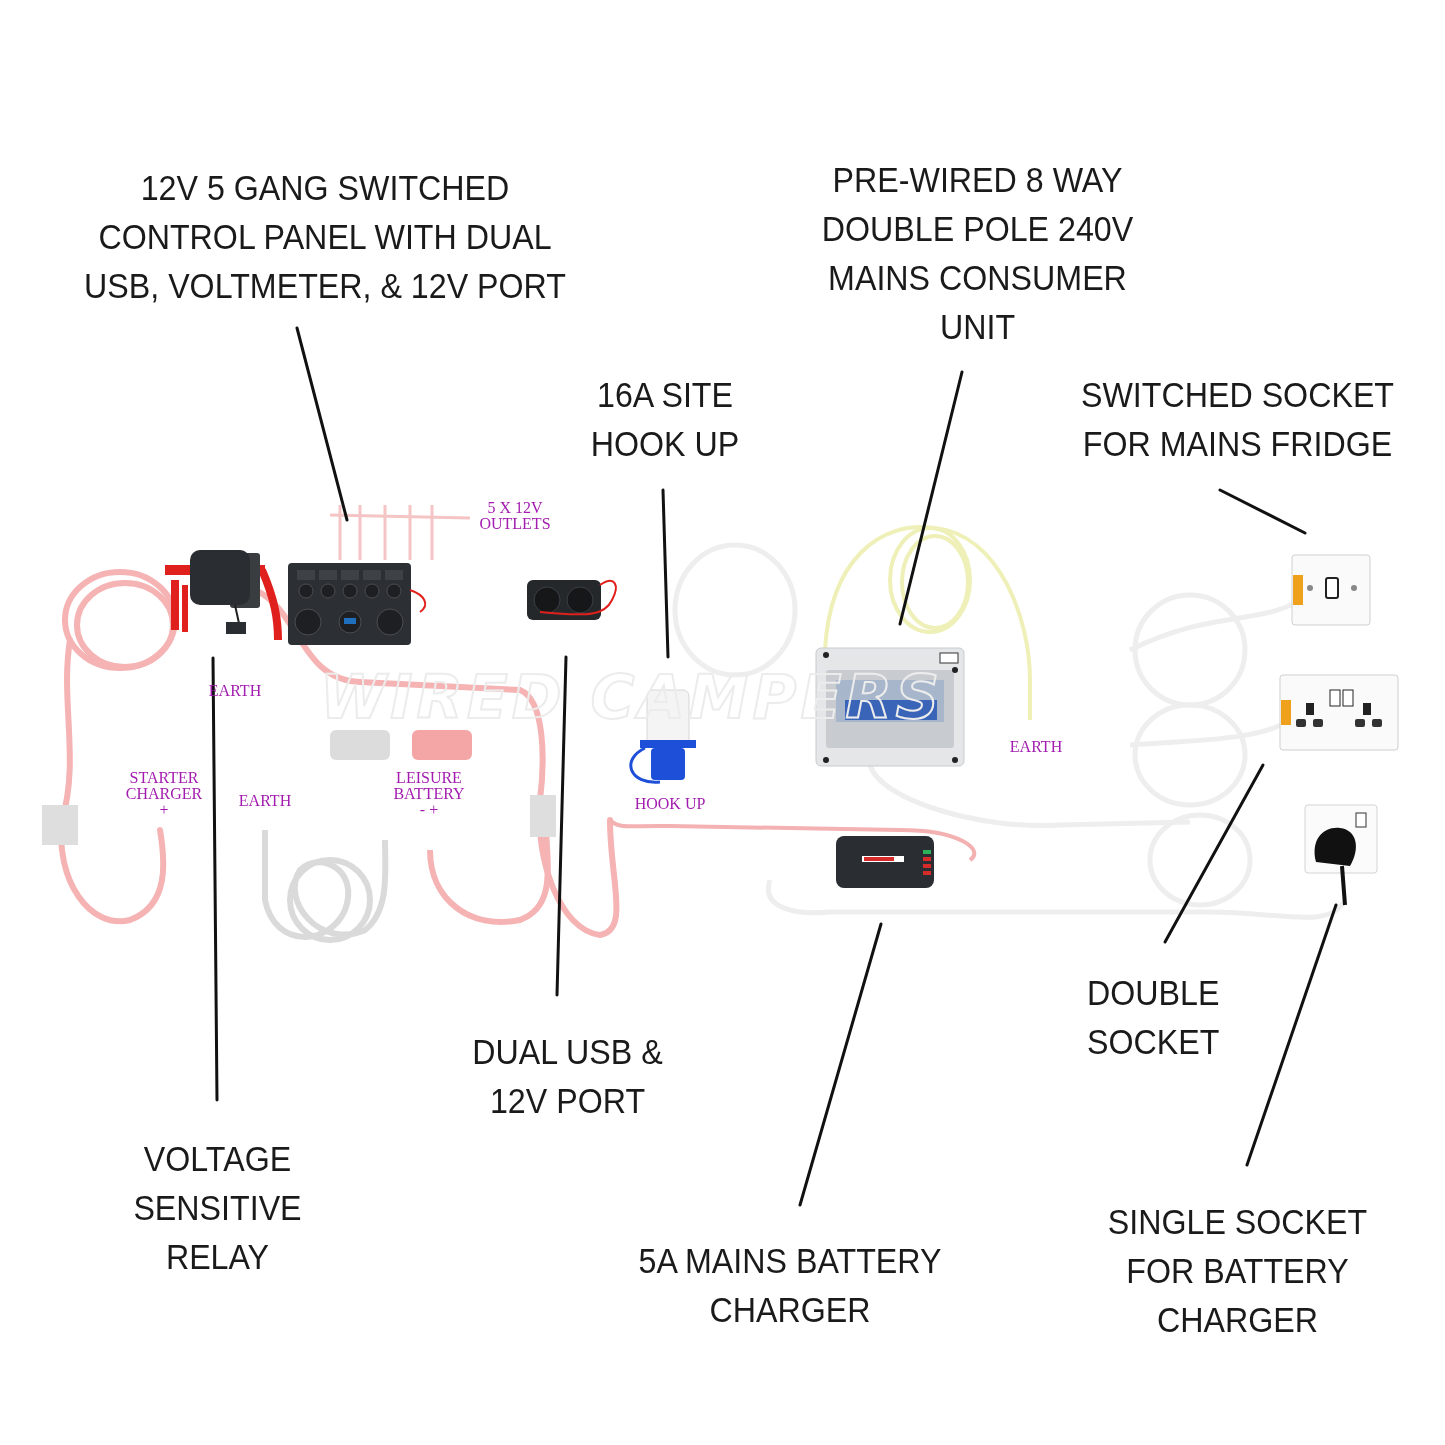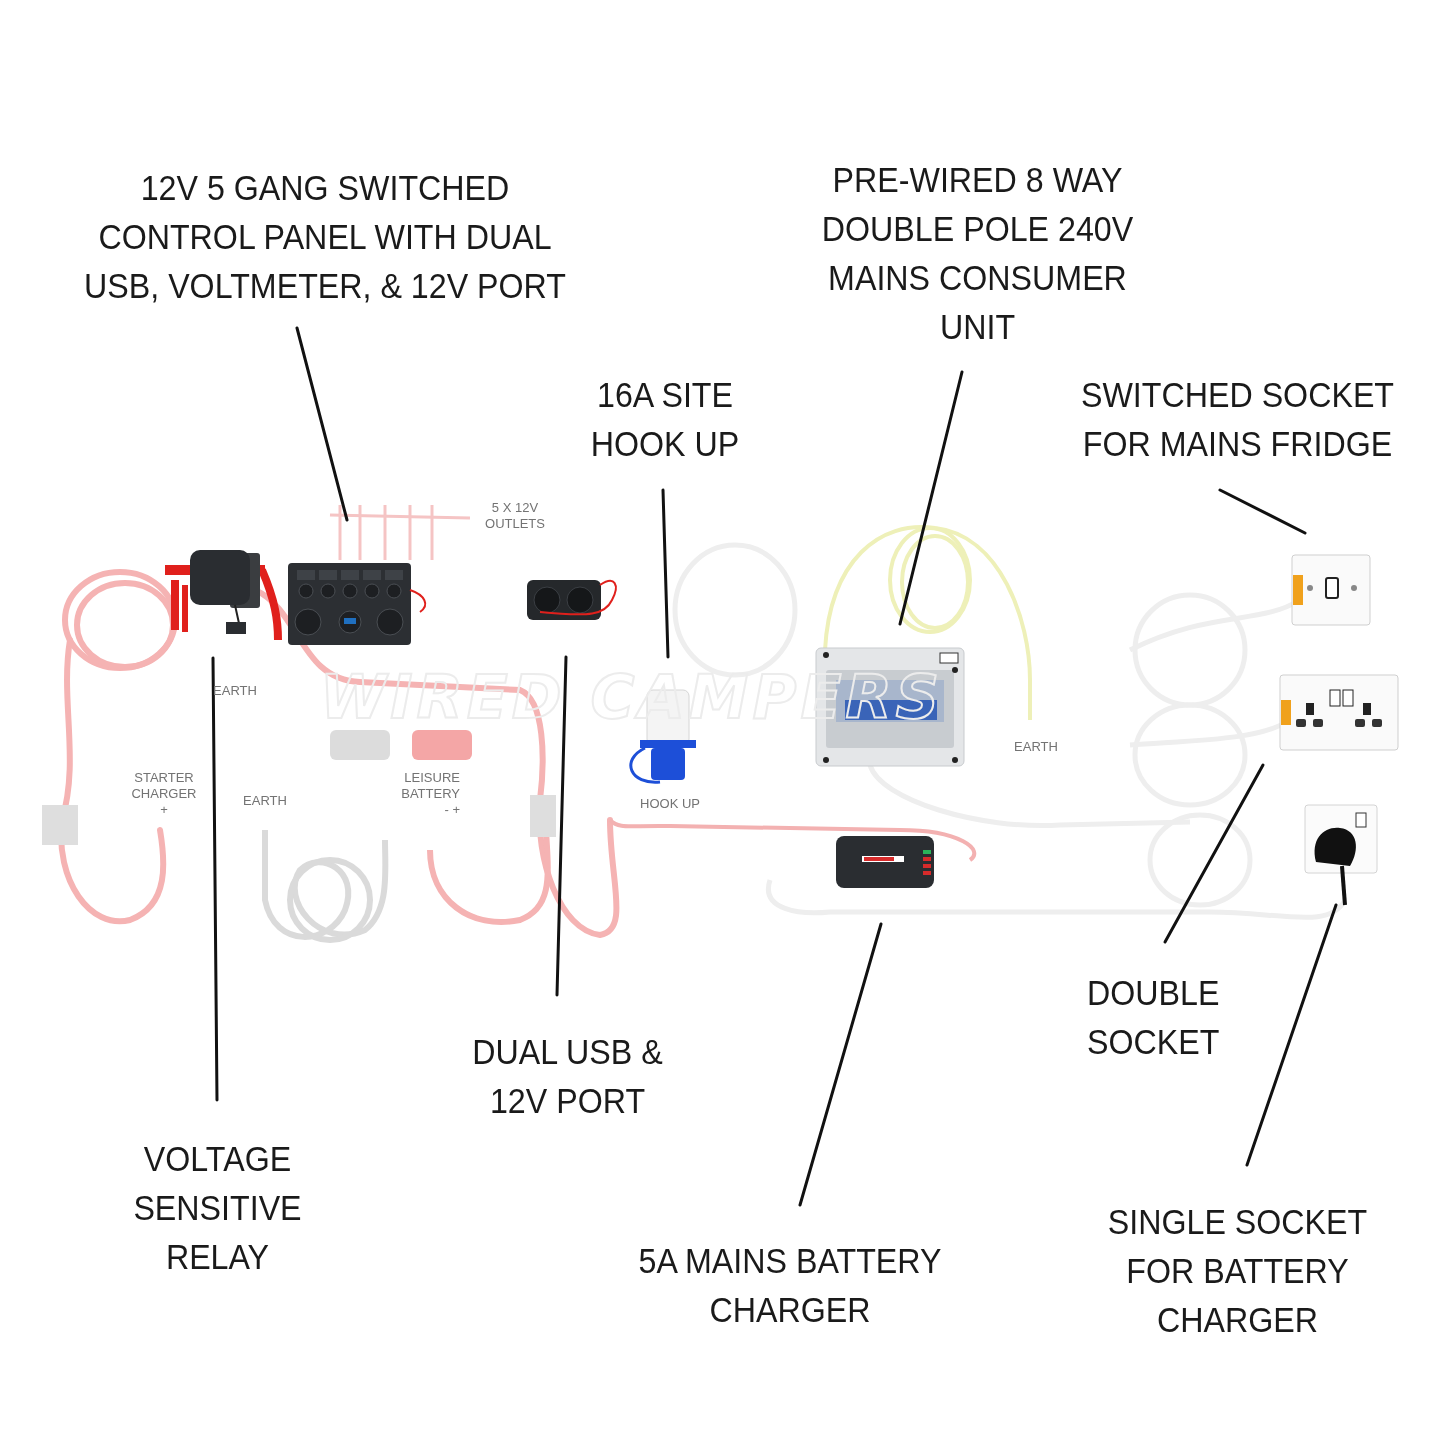--- a/index.html
+++ b/index.html
@@ -1,18 +1,18 @@
 <!DOCTYPE html>
 <html><head>
 <meta charset="utf-8">
 <style>
   html, body { margin:0; padding:0; background:#ffffff; }
   body { width:1445px; height:1445px; position:relative; overflow:hidden; font-family:"Liberation Sans", sans-serif; }
   .label { position:absolute; color:#1a1a1a; font-family:"Liberation Sans", sans-serif; font-size:35px; line-height:49px; text-align:center; white-space:pre-line; letter-spacing:0px; transform:scaleX(0.92); }
-  .faint { position:absolute; color:#737373; font-family:Liberation Sans, sans-serif; font-size:13px; line-height:16px; text-align:center; white-space:pre-line; }
+  .faint { position:absolute; color:#a21caf; font-family:Liberation Serif, serif; font-size:16px; line-height:16px; text-align:center; white-space:pre-line; }
   svg.diagram { position:absolute; left:0; top:0; }
   .watermark { position:absolute; left:320px; top:662px; font-family:"DejaVu Sans", sans-serif; font-weight:bold; font-style:italic; font-size:60px; letter-spacing:4px; color:transparent; -webkit-text-stroke:2px #ececec; white-space:nowrap; }
 </style>
 </head>
 <body>
 
 <svg class="diagram" width="1445" height="1445" viewBox="0 0 1445 1445">
 
   <g fill="none" stroke="#f5b3b3" stroke-width="6" stroke-linecap="round">
     <ellipse cx="120" cy="620" rx="55" ry="48"></ellipse>
@@ -172,21 +172,21 @@
 
 <div class="watermark">WIRED CAMPERS</div>
 
 <div class="faint" style="left:475px;top:500px;width:80px;">5 X 12V
 OUTLETS</div>
 <div class="faint" style="left:205px;top:683px;width:60px;">EARTH</div>
 <div class="faint" style="left:124px;top:770px;width:80px;">STARTER
 CHARGER
 +</div>
 <div class="faint" style="left:235px;top:793px;width:60px;">EARTH</div>
-<div class="faint" style="left:380px;top:770px;width:80px;text-align:right;">LEISURE
+<div class="faint" style="left:389px;top:770px;width:80px;">LEISURE
 BATTERY
 -     +</div>
 <div class="faint" style="left:630px;top:796px;width:80px;">HOOK UP</div>
 <div class="faint" style="left:1006px;top:739px;width:60px;">EARTH</div>
 
 <div class="label" style="left:30px;top:163px;width:590px;">12V 5 GANG SWITCHED
 CONTROL PANEL WITH DUAL
 USB, VOLTMETER, &amp; 12V PORT</div>
 <div class="label" style="left:780px;top:155px;width:395px;">PRE-WIRED 8 WAY
 DOUBLE POLE 240V

